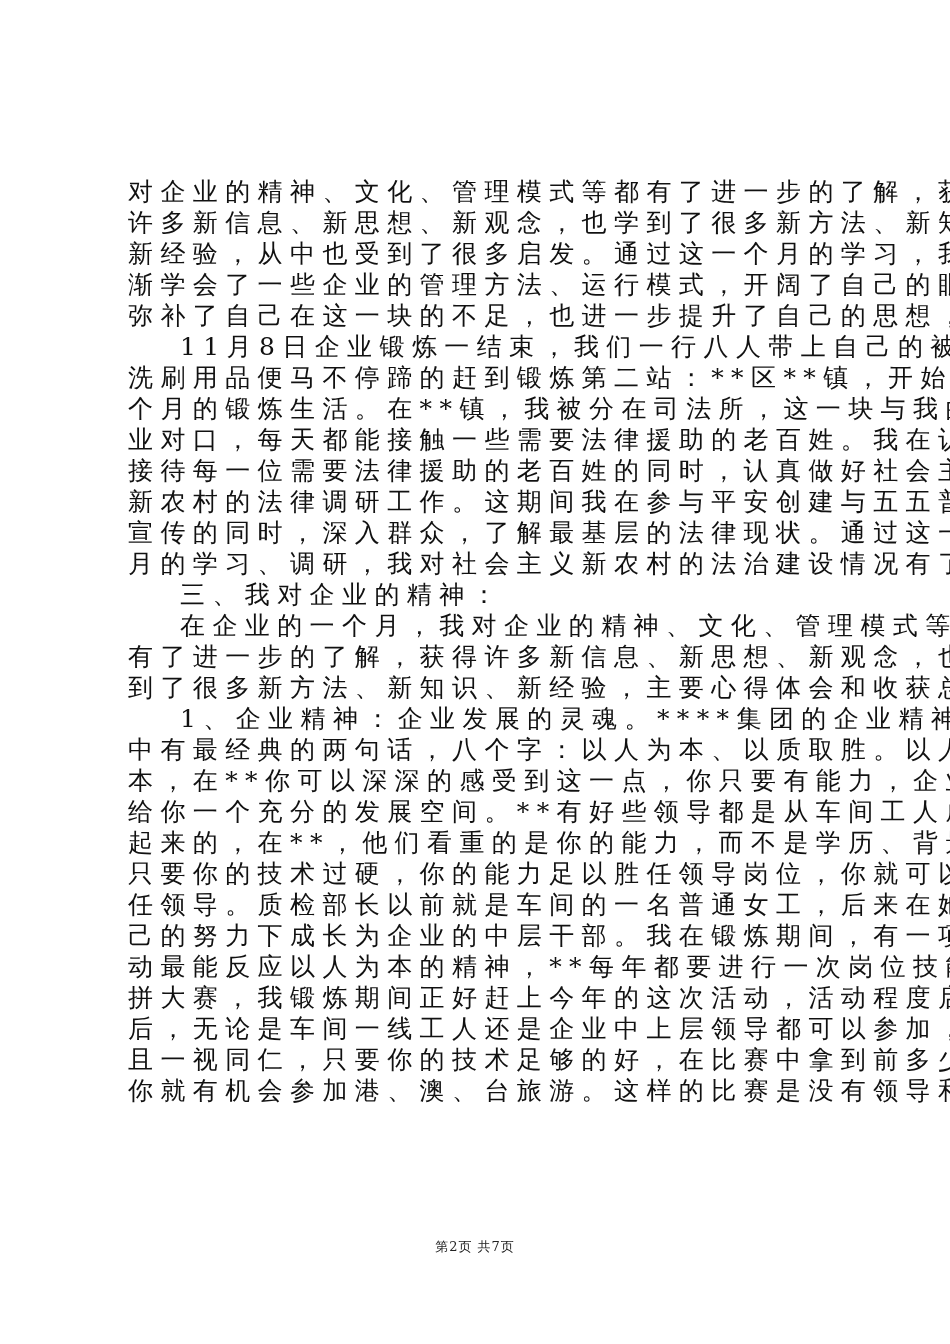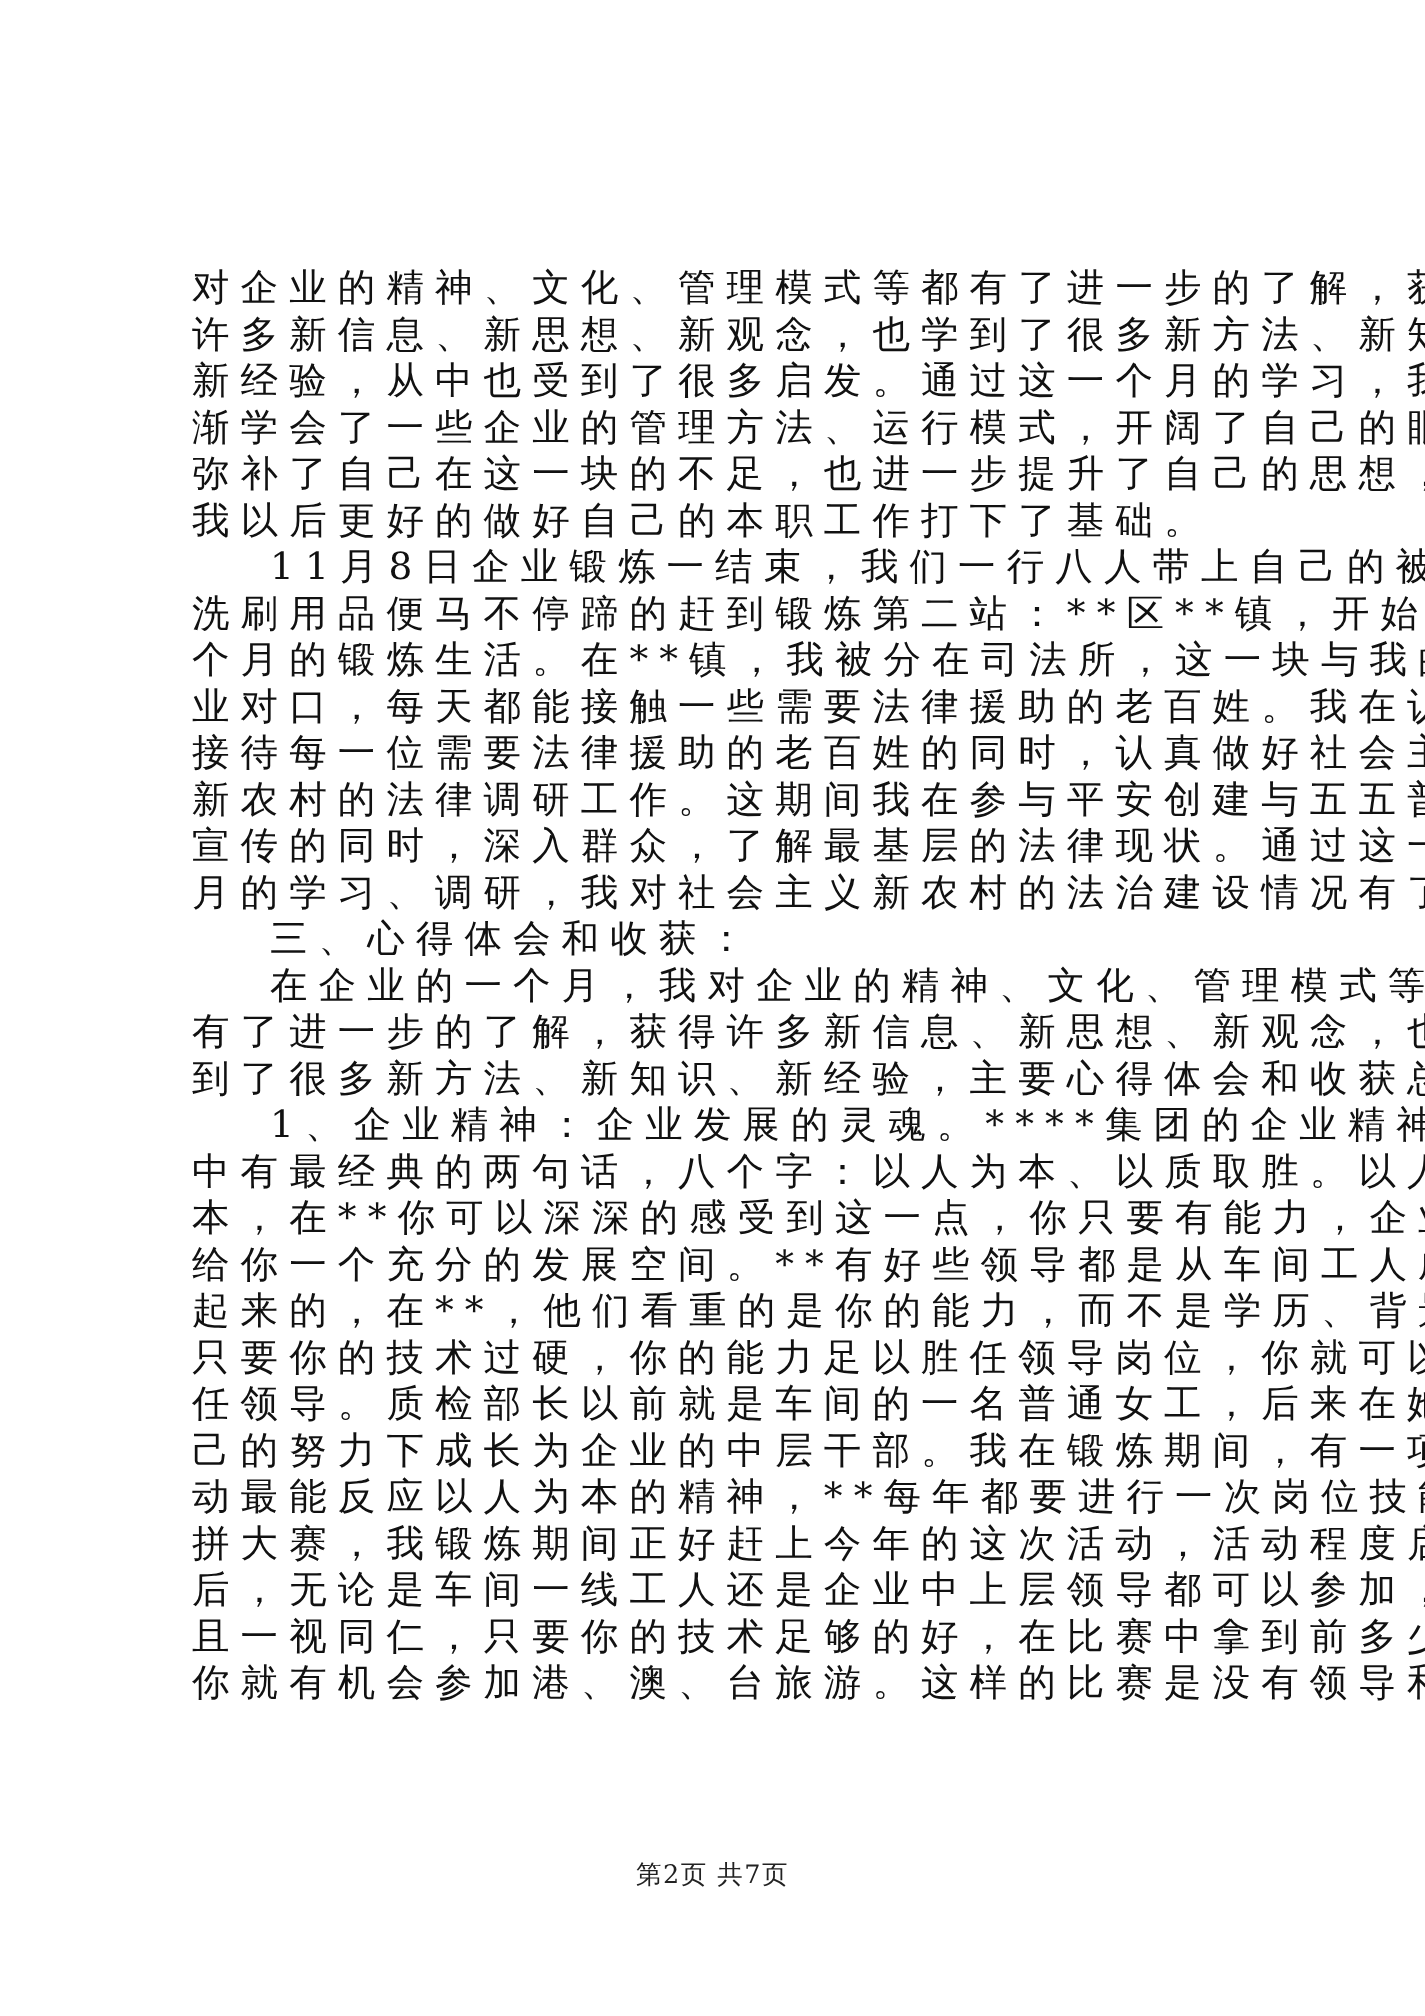--- a/index.html
+++ b/index.html
@@ -4,42 +4,41 @@
 <style>
   html, body { margin: 0; padding: 0; background: #ffffff; }
   body { width: 950px; height: 1344px; position: relative; overflow: hidden;
          font-family: "DejaVu Serif", "Liberation Serif", serif; color: #111; }
   .page { position: absolute; left: 0; top: 0; width: 950px; height: 1344px; background: #fff; }
   .body-text { position: absolute; left: 128px; top: 176px; width: 700px; }
   .line { height: 31px; line-height: 31px; font-size: 25px; letter-spacing: 7.4px;
           white-space: nowrap; }
   .indent { padding-left: 52px; }
   .footer { position: absolute; left: 0; width: 950px; top: 1238px; text-align: center;
-            font-size: 17px; letter-spacing: 1px; color: #222; }
+            font-size: 13px; letter-spacing: 1px; color: #222; }
 </style>
 </head>
 <body>
 
 <div class="page">
   <div class="body-text" id="body-text">
       <div class="line">对企业的精神、文化、管理模式等都有了进一步的了解，获得</div>
       <div class="line">许多新信息、新思想、新观念，也学到了很多新方法、新知识、</div>
       <div class="line">新经验，从中也受到了很多启发。通过这一个月的学习，我逐</div>
       <div class="line">渐学会了一些企业的管理方法、运行模式，开阔了自己的眼界，</div>
       <div class="line">弥补了自己在这一块的不足，也进一步提升了自己的思想，为</div>
-      <div class="line">我以后更好的做好自己的本职工作打下了基础。</div>
       <div class="line indent">11月8日企业锻炼一结束，我们一行八人带上自己的被褥、</div>
       <div class="line">洗刷用品便马不停蹄的赶到锻炼第二站：**区**镇，开始另一</div>
       <div class="line">个月的锻炼生活。在**镇，我被分在司法所，这一块与我的专</div>
       <div class="line">业对口，每天都能接触一些需要法律援助的老百姓。我在认真</div>
       <div class="line">接待每一位需要法律援助的老百姓的同时，认真做好社会主义</div>
       <div class="line">新农村的法律调研工作。这期间我在参与平安创建与五五普法</div>
       <div class="line">宣传的同时，深入群众，了解最基层的法律现状。通过这一个</div>
       <div class="line">月的学习、调研，我对社会主义新农村的法治建设情况有了进</div>
-      <div class="line indent">三、心得体会和收获：</div>
+      <div class="line indent">三、我对企业的精神：</div>
       <div class="line indent">在企业的一个月，我对企业的精神、文化、管理模式等都</div>
       <div class="line">有了进一步的了解，获得许多新信息、新思想、新观念，也学</div>
       <div class="line">到了很多新方法、新知识、新经验，主要心得体会和收获总结</div>
       <div class="line indent">1、企业精神：企业发展的灵魂。****集团的企业精神，其</div>
       <div class="line">中有最经典的两句话，八个字：以人为本、以质取胜。以人为</div>
       <div class="line">本，在**你可以深深的感受到这一点，你只要有能力，企业就</div>
       <div class="line">给你一个充分的发展空间。**有好些领导都是从车间工人成长</div>
       <div class="line">起来的，在**，他们看重的是你的能力，而不是学历、背景，</div>
       <div class="line">只要你的技术过硬，你的能力足以胜任领导岗位，你就可以担</div>
       <div class="line">任领导。质检部长以前就是车间的一名普通女工，后来在她自</div>

